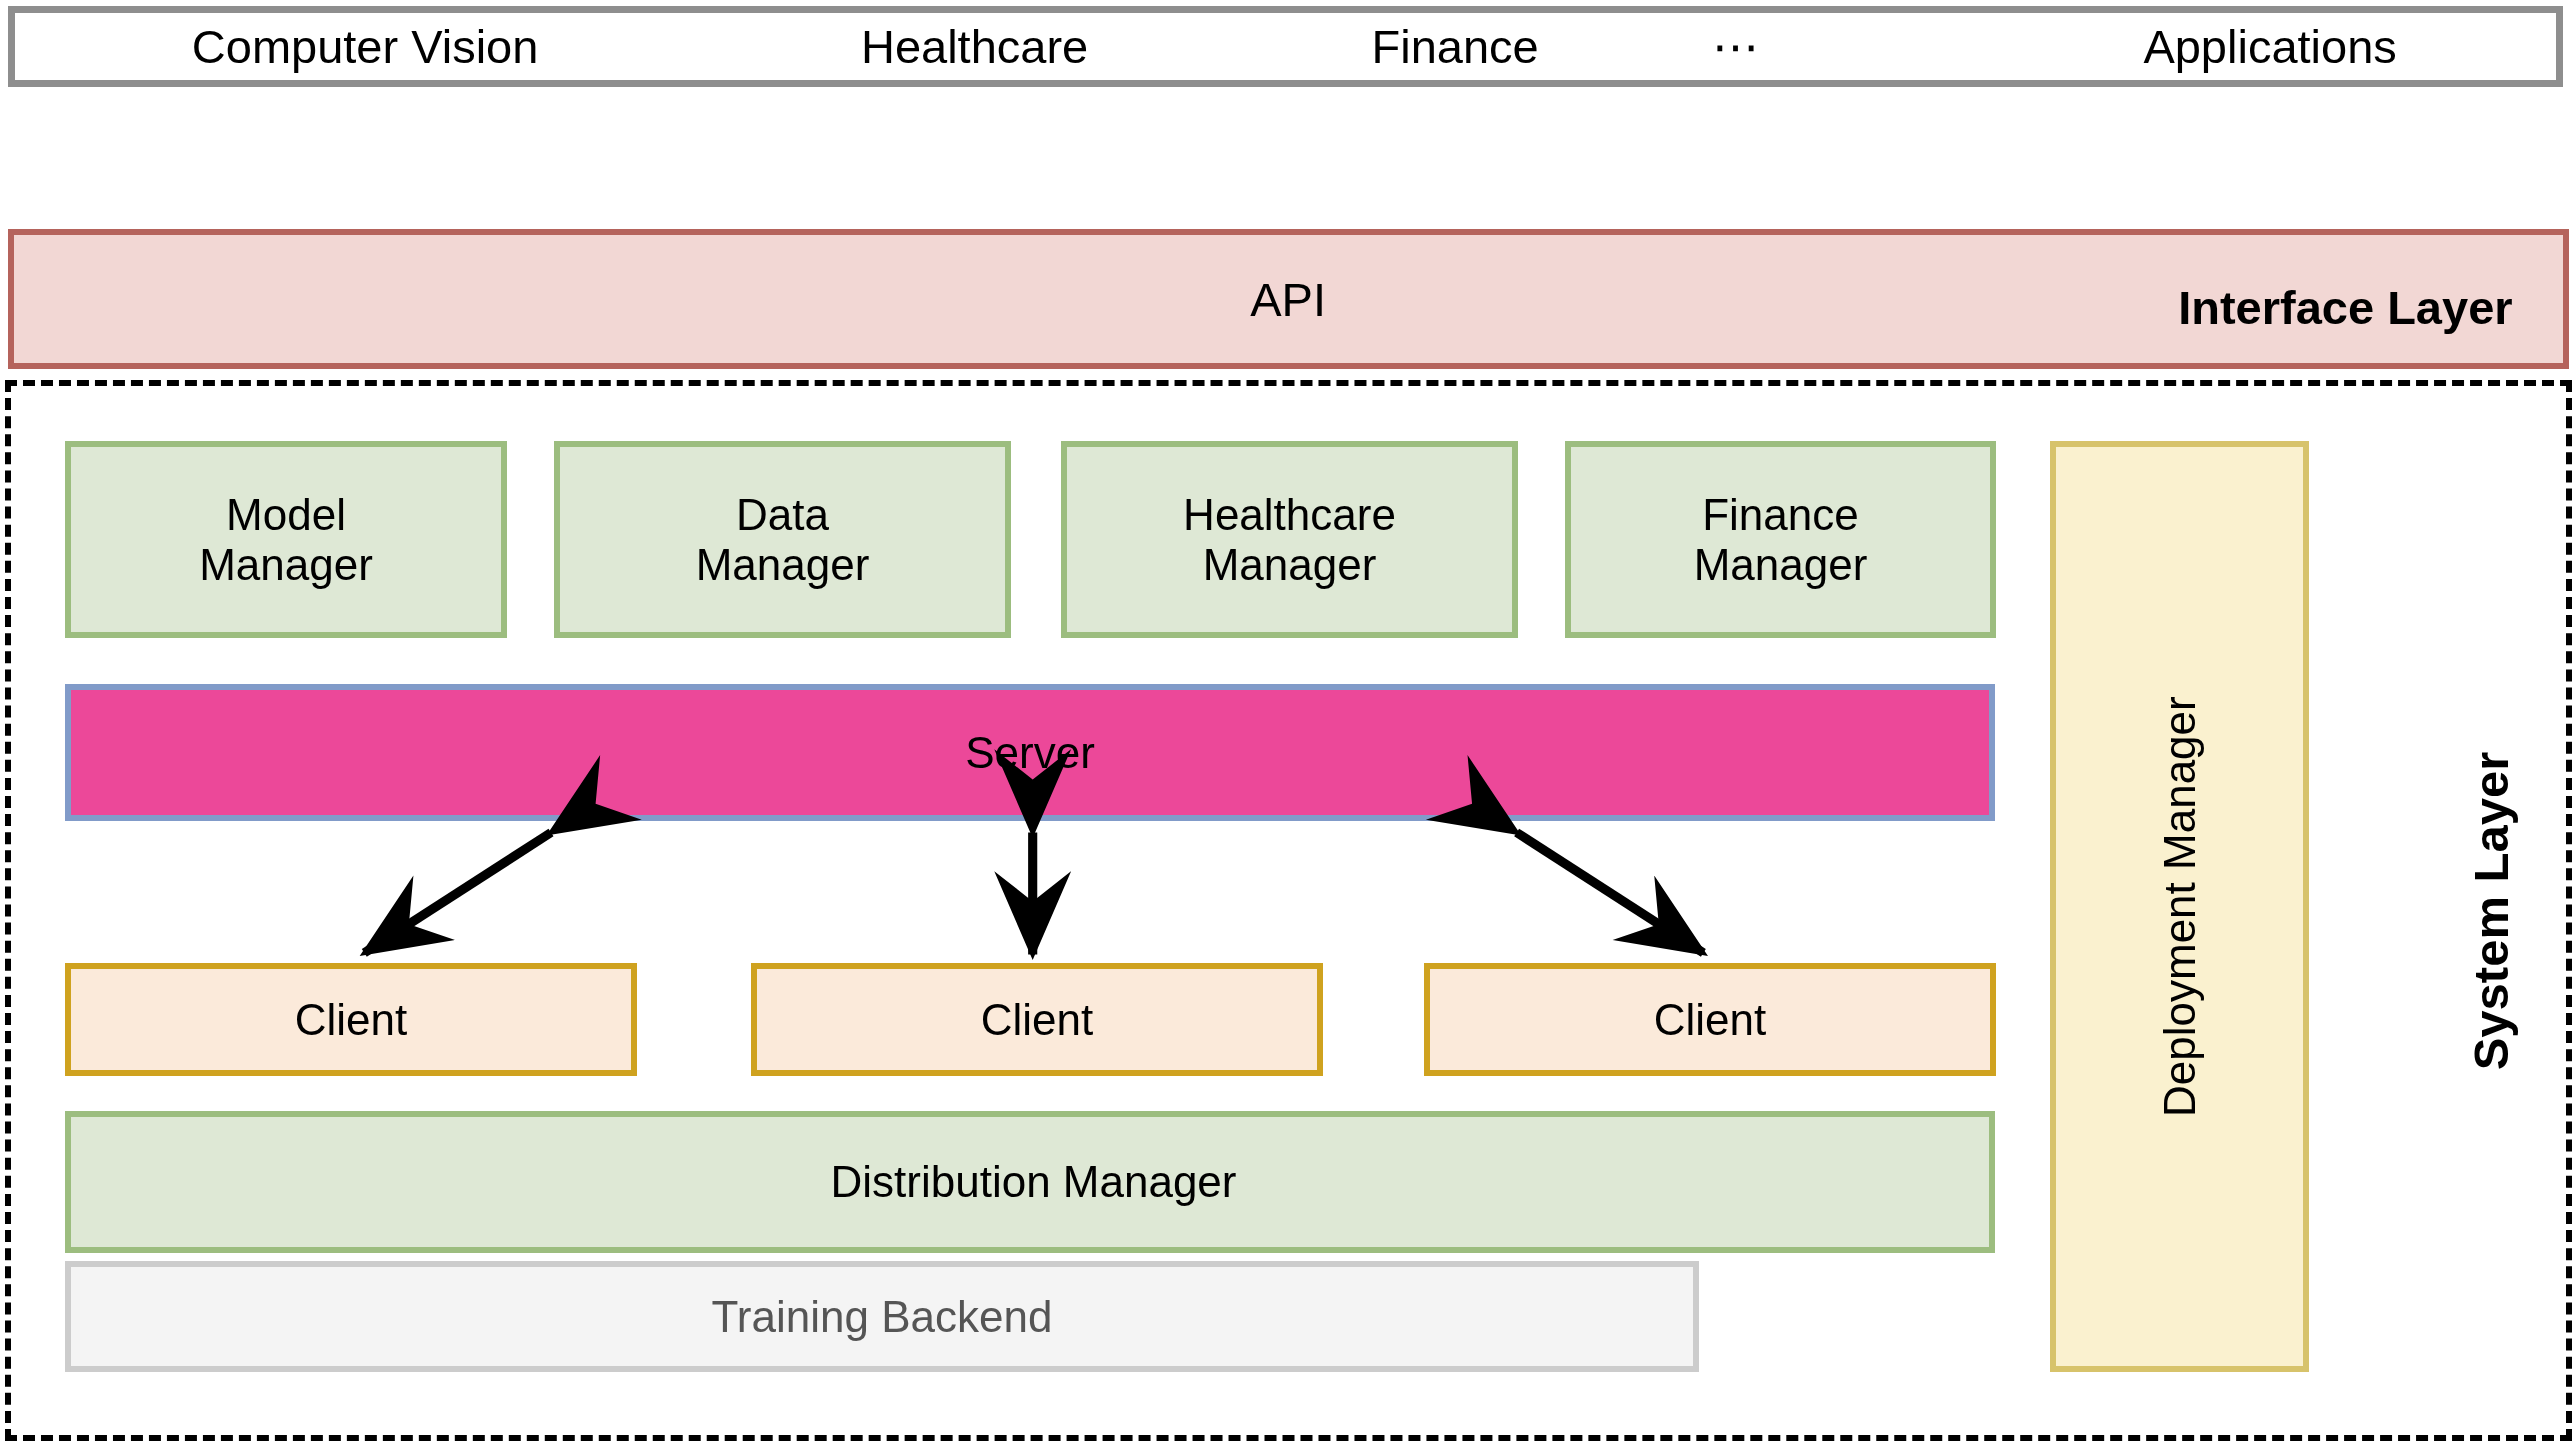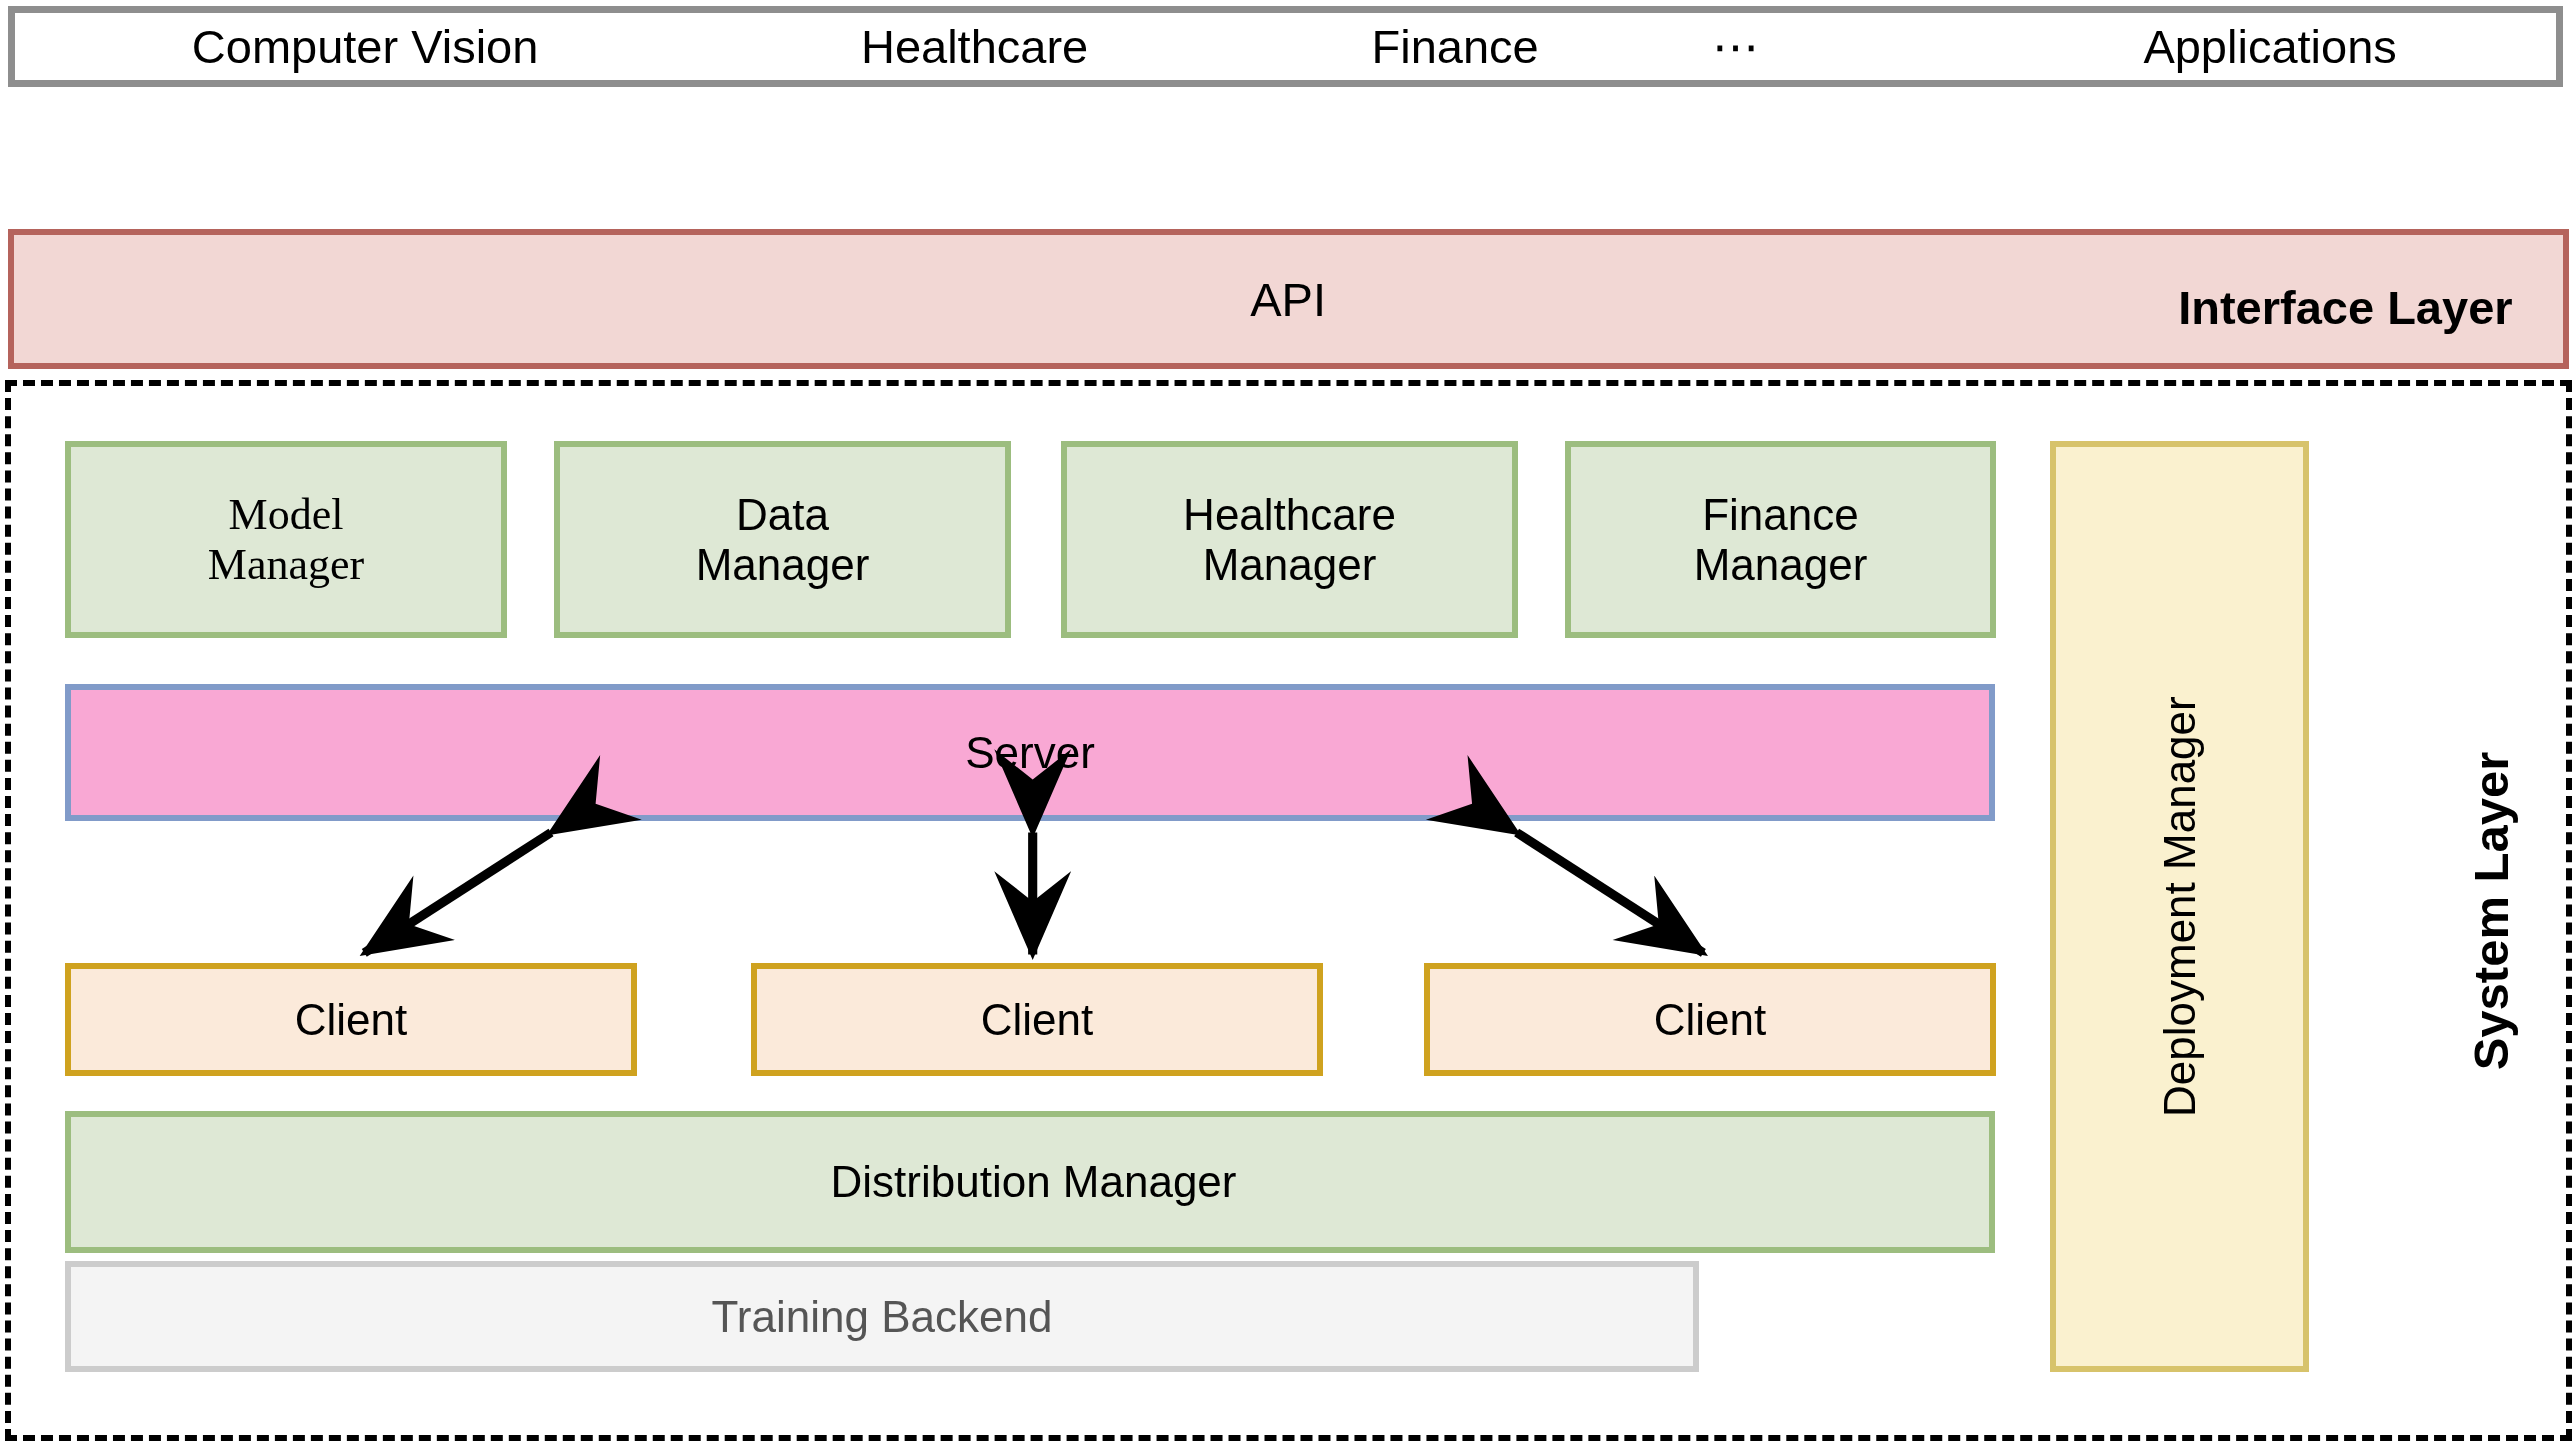--- a/index.html
+++ b/index.html
@@ -130,21 +130,21 @@
     text-align: center;
     font-size: 44px;
     line-height: 1.12;
     color: #000000;
   }
   .node.green {
     background: #dee8d5;
     border: 6.9px solid #9cbd7f;
   }
   .node.blue {
-    background: #f9a8d4;
+    background: #ec4899;
     border: 6.9px solid #819bc9;
   }
   .node.orange {
     background: #fbeada;
     border: 6.9px solid #cfa21f;
   }
   .node.gray {
     background: #f4f4f4;
     border: 6.9px solid #cccccc;
     color: #555555;
@@ -186,21 +186,21 @@
     <div class="api-label">API</div>
     <div class="interface-label">Interface Layer</div>
   </div>
 
   <div class="system-box">
     <div class="system-label">
       <span>System Layer</span>
     </div>
   </div>
 
-  <div class="node green" style="left:65px; top:441px; width:442px; height:197px;font-family:Liberation Serif, serif;">
+  <div class="node green" style="left:65px; top:441px; width:442px; height:197px;">
     <div>
       <span>Model</span><br>
       <span>Manager</span>
     </div>
   </div>
 
   <div class="node green" style="left:554px; top:441px; width:457px; height:197px;">
     <div>
       <span>Data</span><br>
       <span>Manager</span>

